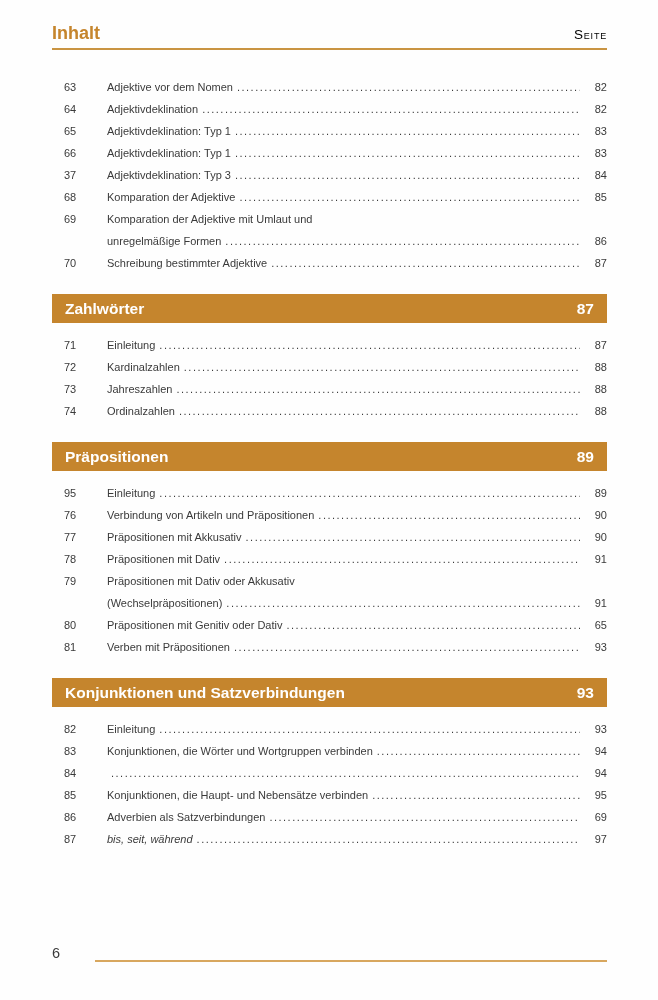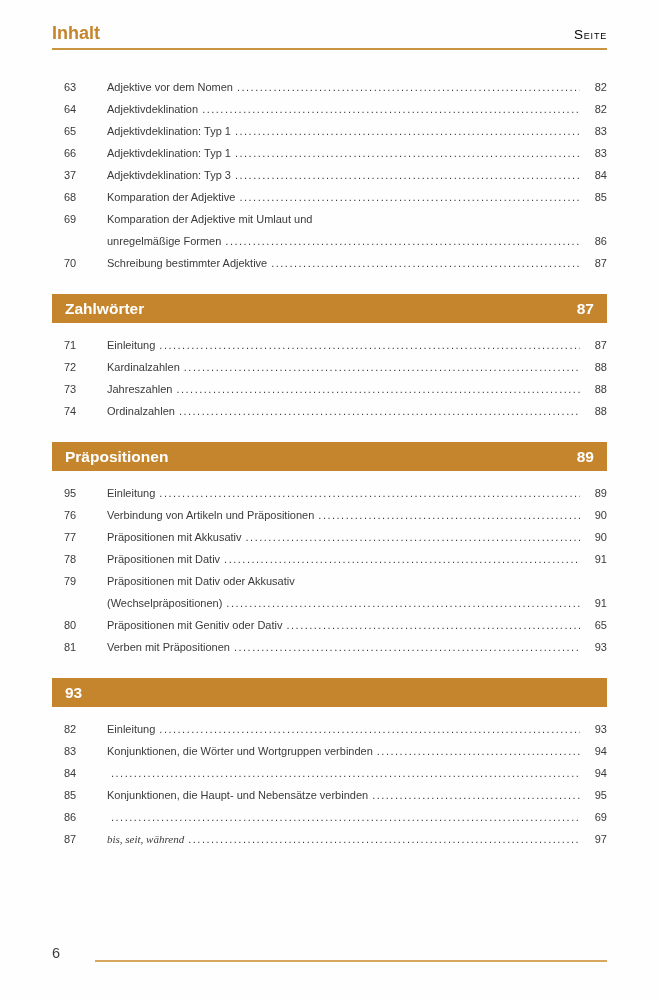--- a/index.html
+++ b/index.html
@@ -73,21 +73,21 @@
     flex:none;
     width:55px;
     padding-left:12px;
   }
   .entry-body{flex:1;min-width:0;}
   .entry-line{
     display:flex;
     align-items:baseline;
   }
   .title{white-space:nowrap;}
-  .title.italic{font-style:italic;font-family:Liberation Serif, serif;}
+  .title.italic{font-style:italic;}
   .dots{
     flex:1;
     min-width:0;
     overflow:hidden;
     white-space:nowrap;
     margin:0 5px 0 4px;
     letter-spacing:1.5px;
   }
   .dots::after{
     content:"..............................................................................................................................................";
@@ -318,20 +318,21 @@
         <span class="num">81</span>
         <div class="entry-body">
           <div class="entry-line">
             <span class="title">Verben mit Präpositionen</span>
             <span class="dots"></span>
             <span class="page-num">93</span>
           </div>
         </div>
       </div>
       <div class="bar">
+        <span class="bar-label">Konjunktionen und Satzverbindungen</span>
         <span class="bar-page">93</span>
       </div>
       <div class="entry">
         <span class="num">82</span>
         <div class="entry-body">
           <div class="entry-line">
             <span class="title">Einleitung</span>
             <span class="dots"></span>
             <span class="page-num">93</span>
           </div>
@@ -363,20 +364,21 @@
             <span class="title">Konjunktionen, die Haupt- und Nebensätze verbinden</span>
             <span class="dots"></span>
             <span class="page-num">95</span>
           </div>
         </div>
       </div>
       <div class="entry">
         <span class="num">86</span>
         <div class="entry-body">
           <div class="entry-line">
+            <span class="title">Adverbien als Satzverbindungen</span>
             <span class="dots"></span>
             <span class="page-num">69</span>
           </div>
         </div>
       </div>
       <div class="entry">
         <span class="num">87</span>
         <div class="entry-body">
           <div class="entry-line">
             <span class="title italic">bis, seit, während</span>

